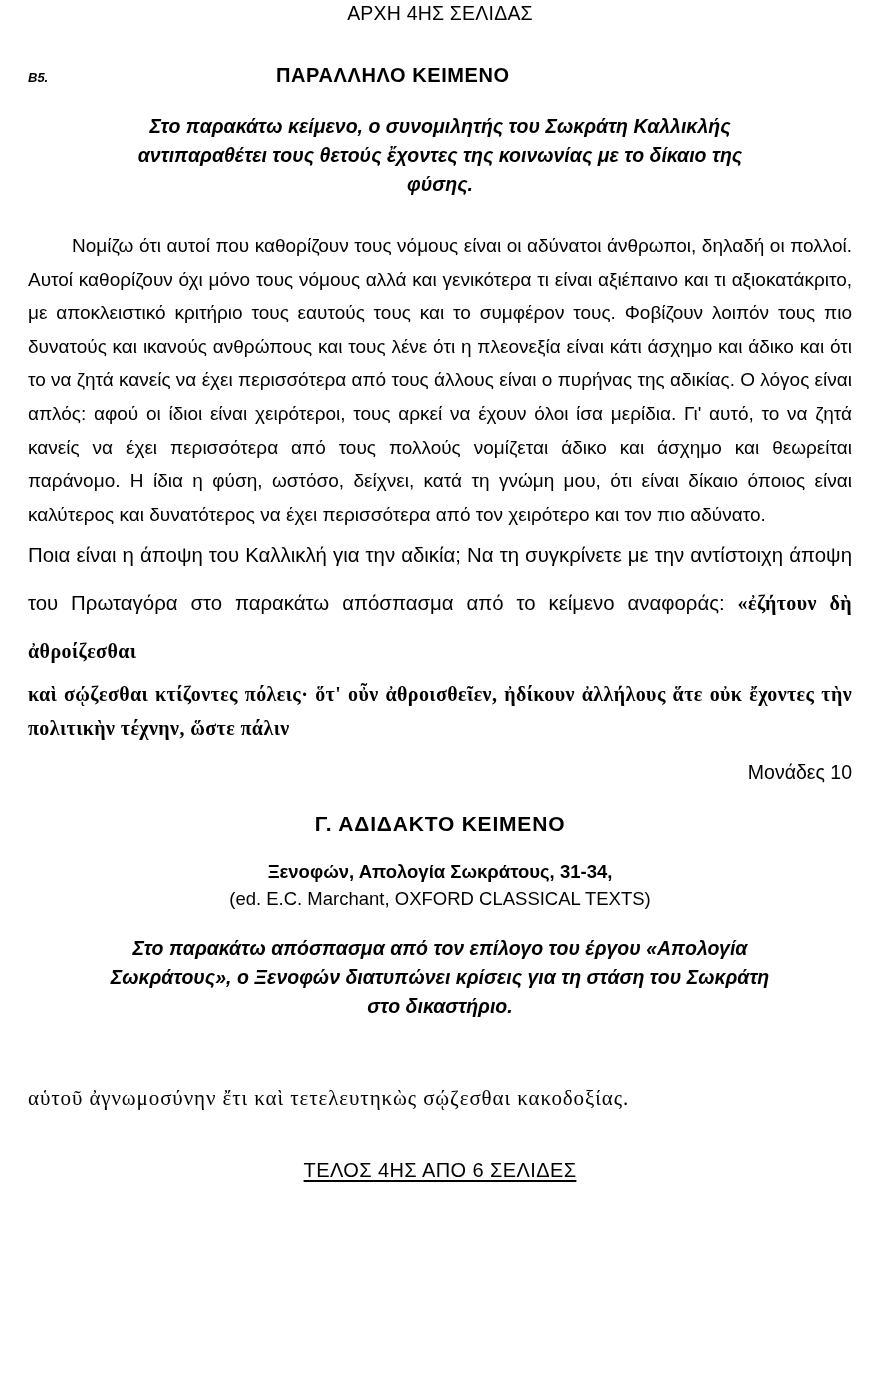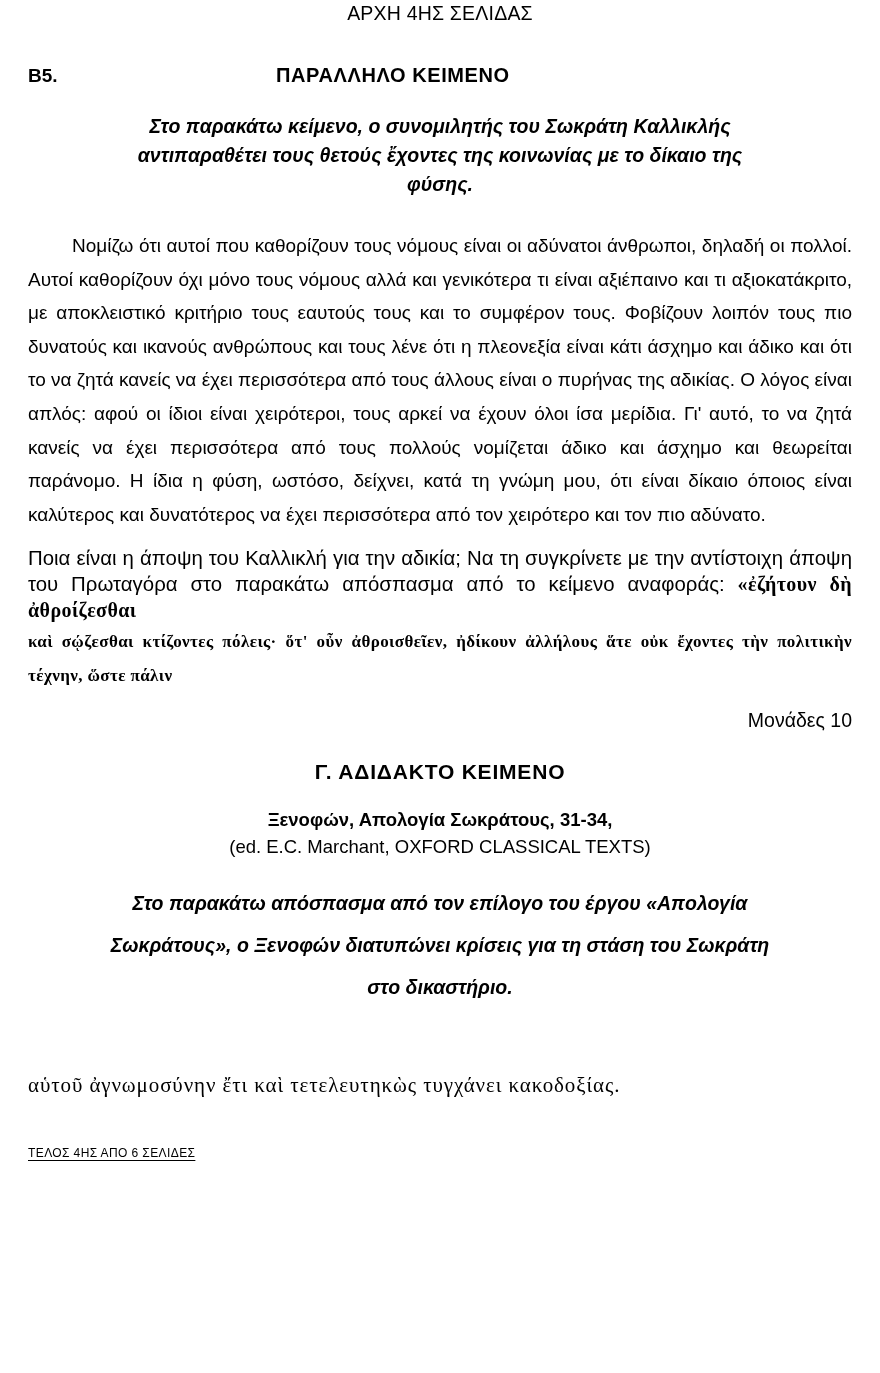--- a/index.html
+++ b/index.html
@@ -32,23 +32,24 @@
   .page-header div { white-space: nowrap; }
 
   
   .exercise-row {
     display: flex;
     align-items: baseline;
     margin-top: 38px;
   }
   .exercise-label {
     font-weight: bold;
-    font-size: 19px;
+    font-size: 13px;
     width: 248px;
     flex: none;
+    font-style: italic;
   }
   .exercise-title {
     font-weight: bold;
     font-size: 20px;
     letter-spacing: 0.6px;
   }
 
   
   .intro-italic {
     margin: 25px auto 0 auto;
@@ -73,39 +74,38 @@
   
   .source-line {
     margin-top: 22px;
     font-weight: bold;
     font-size: 17px;
   }
   .source-line .work { font-style: italic; }
 
   
   .question-text {
-    margin-top: 14px;
     text-align: justify;
     text-justify: inter-word;
     font-size: 20.4px;
-    line-height: 26px;
+    line-height: 48px;
   }
   .polytonic {
     font-family: "Liberation Serif", "DejaVu Serif", serif;
     font-weight: bold;
     font-size: 20px;
     letter-spacing: 0.4px;
   }
   .quote-block {
     margin-top: 2px;
     text-align: justify;
     text-justify: inter-word;
     font-family: "Liberation Serif", "DejaVu Serif", serif;
     font-weight: bold;
-    font-size: 17px;
+    font-size: 20px;
     line-height: 34px;
     letter-spacing: 0.4px;
   }
   .quote-block .last-line { display: block; text-align: left; }
 
   .units {
     margin-top: 16px;
     text-align: right;
     font-weight: normal;
     font-size: 19.5px;
@@ -133,39 +133,40 @@
     line-height: 27px;
     font-weight: normal;
   }
   .passage-note {
     margin: 22px auto 0 auto;
     width: 660px;
     text-align: center;
     font-style: italic;
     font-weight: bold;
     font-size: 19.5px;
-    line-height: 42px;
+    line-height: 29px;
   }
 
   
   .unseen-passage {
     margin-top: 58px;
     text-align: justify;
     text-justify: inter-word;
     font-family: "Liberation Serif", "DejaVu Serif", serif;
     font-size: 21px;
     line-height: 38px;
     letter-spacing: 0.9px;
   }
   .unseen-passage .last-line { display: block; text-align: justify; }
 
   
   .page-footer {
     margin-top: 42px;
-    font-size: 12px;
+    text-align: center;
+    font-size: 20px;
     letter-spacing: 0.4px;
     padding-bottom: 14px;
   }
   .page-footer span {
     text-decoration: underline;
     text-underline-offset: 3px;
   }
 </style>
 </head>
 <body>
@@ -200,20 +201,20 @@
 
   <div class="work-citation">
     <span>Ξενοφών,</span>
     <span class="title">Απολογία Σωκράτους</span><span>, 31-34,</span>
     <div class="edition">(ed. E.C. Marchant, OXFORD CLASSICAL TEXTS)</div>
   </div>
 
   <div class="passage-note">Στο παρακάτω απόσπασμα από τον επίλογο του έργου «Απολογία Σωκράτους», ο Ξενοφών διατυπώνει κρίσεις για τη στάση του Σωκράτη στο δικαστήριο.</div>
 
   <div class="unseen-passage">
-    <span class="last-line">αὑτοῦ ἀγνωμοσύνην ἔτι καὶ τετελευτηκὼς τυγχάνει κακοδοξίας.</span>
+    <span class="last-line">αὑτοῦ ἀγνωμοσύνην ἔτι καὶ τετελευτηκὼς σῴζεσθαι κακοδοξίας.</span>
   </div>
 
   <div class="page-footer">
     <span>ΤΕΛΟΣ 4ΗΣ ΑΠΟ 6 ΣΕΛΙΔΕΣ</span>
   </div>
 
 </div>
 
 </body></html>

